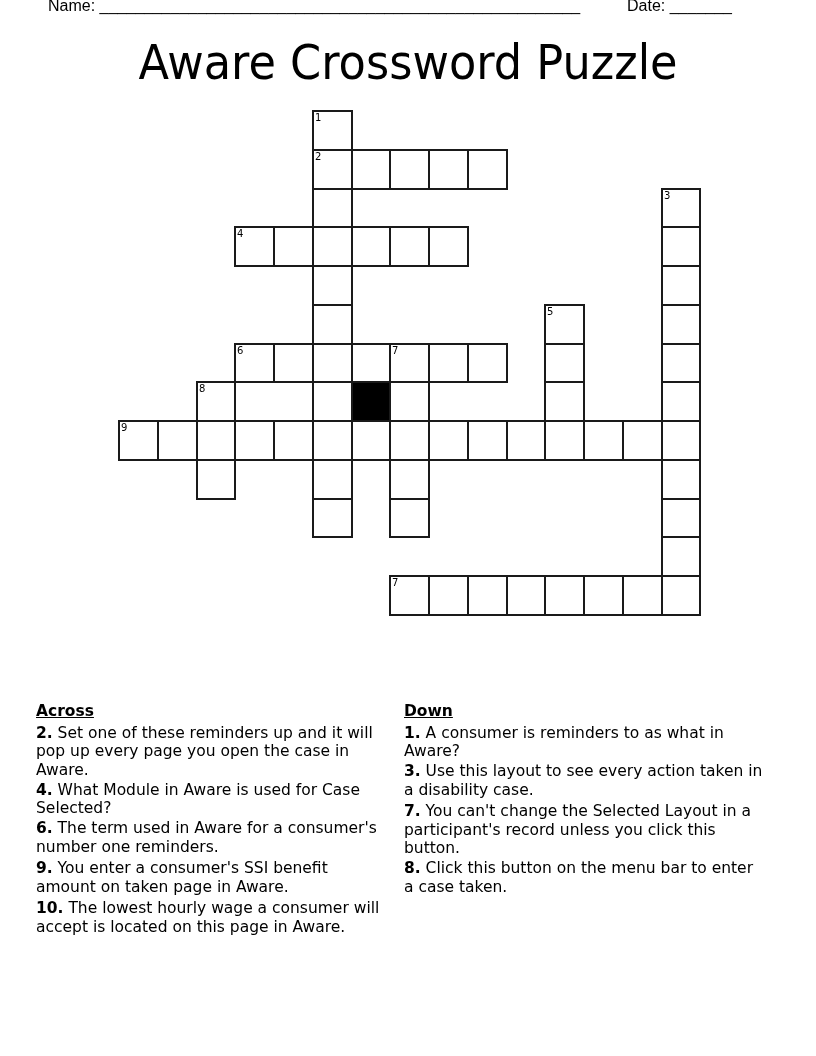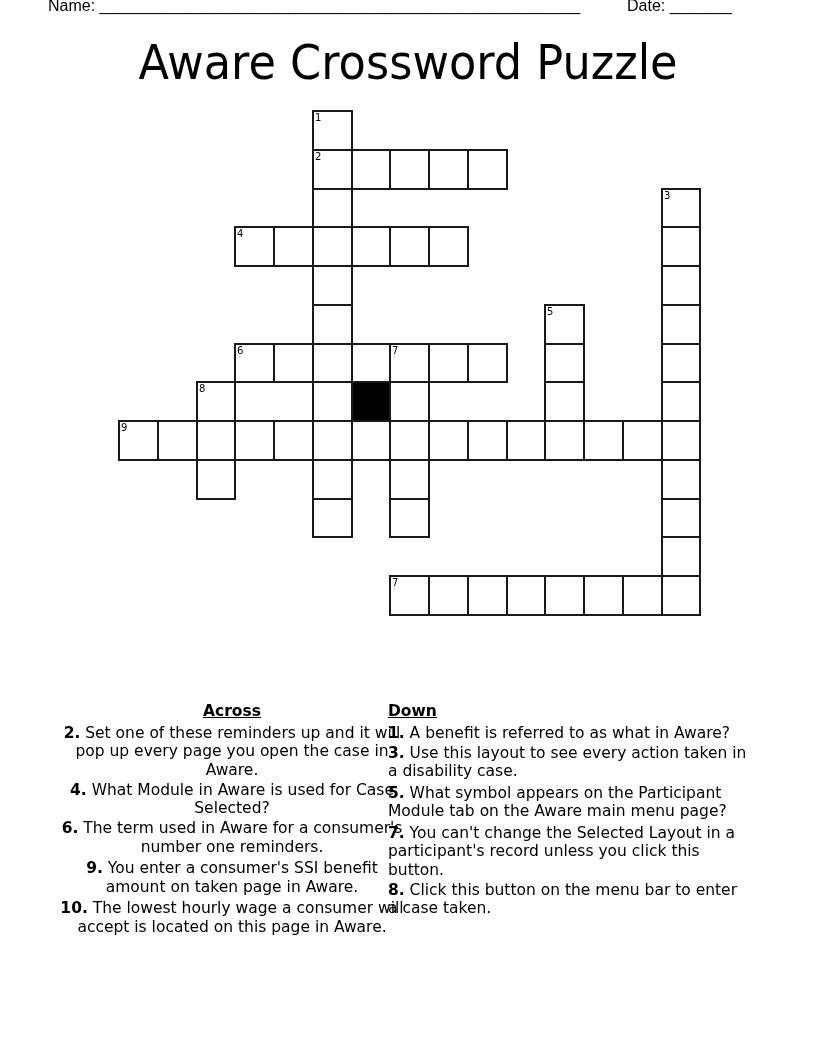--- a/index.html
+++ b/index.html
@@ -12,22 +12,22 @@
            letter-spacing:0px; transform:scaleX(0.93); transform-origin:center; }
   #grid { position:absolute; left:118px; top:110px; width:581px; height:504px; }
   .cell { position:absolute; box-sizing:border-box; width:40px; height:40px;
           border:2px solid #1a1a1a; background:#fff; }
   .cell.black { background:#000; }
   .cell-num { position:absolute; left:1px; top:0px; font-family:"DejaVu Sans", sans-serif;
               font-size:10px; line-height:11px; color:#000; }
   .cell-input { position:absolute; inset:0; border:none; background:transparent; outline:none;
                 text-align:center; font-family:"DejaVu Sans", sans-serif; font-size:18px; padding:0; width:100%; height:100%; }
   .clues { position:absolute; top:702px; font-family:"DejaVu Sans", sans-serif; font-size:15.5px; line-height:18.5px; }
-  #across { left:56px; width:352px;text-align:center; }
-  #down { left:388px; width:360px; }
+  #across { left:36px; width:352px; }
+  #down { left:404px; width:360px; }
   .clue-heading { font-weight:bold; text-decoration:underline; margin-bottom:3px; }
   .clue { margin-bottom:1.5px; }
   .clue .num { font-weight:bold; }
   .clue.gap { margin-top:3px; }
 </style>
 </head>
 <body>
 
 <div id="name-line" class="header-line">Name: ______________________________________________________</div>
 <div id="date-line" class="header-line">Date: _______</div>
@@ -247,18 +247,17 @@
   <div class="clue-heading">Across</div>
   <div class="clue"><span class="num">2.</span><span> Set one of these reminders up and it will pop up every page you open the case in Aware.</span></div>
   <div class="clue"><span class="num">4.</span><span> What Module in Aware is used for Case Selected?</span></div>
   <div class="clue"><span class="num">6.</span><span> The term used in Aware for a consumer's number one reminders.</span></div>
   <div class="clue gap"><span class="num">9.</span><span> You enter a consumer's SSI benefit amount on taken page in Aware.</span></div>
   <div class="clue gap"><span class="num">10.</span><span> The lowest hourly wage a consumer will accept is located on this page in Aware.</span></div>
 </div>
 
 <div id="down" class="clues">
   <div class="clue-heading">Down</div>
-  <div class="clue"><span class="num">1.</span><span> A benefit is referred to as what in Aware?</span></div>
+  <div class="clue"><span class="num">1.</span><span> A consumer is reminders to as what in Aware?</span></div>
   <div class="clue"><span class="num">3.</span><span> Use this layout to see every action taken in a disability case.</span></div>
-  <div class="clue gap"><span class="num">5.</span><span> What symbol appears on the Participant Module tab on the Aware main menu page?</span></div>
   <div class="clue gap"><span class="num">7.</span><span> You can't change the Selected Layout in a participant's record unless you click this button.</span></div>
   <div class="clue"><span class="num">8.</span><span> Click this button on the menu bar to enter a case taken.</span></div>
 </div>
 
 </body></html>

